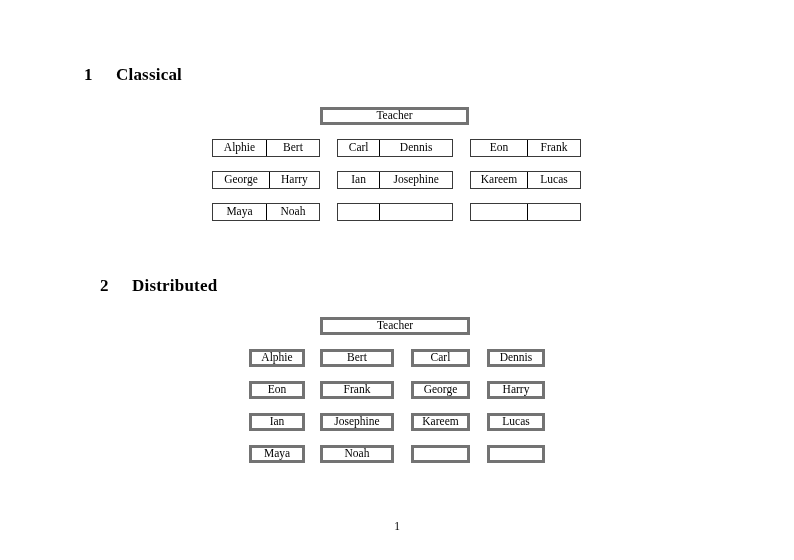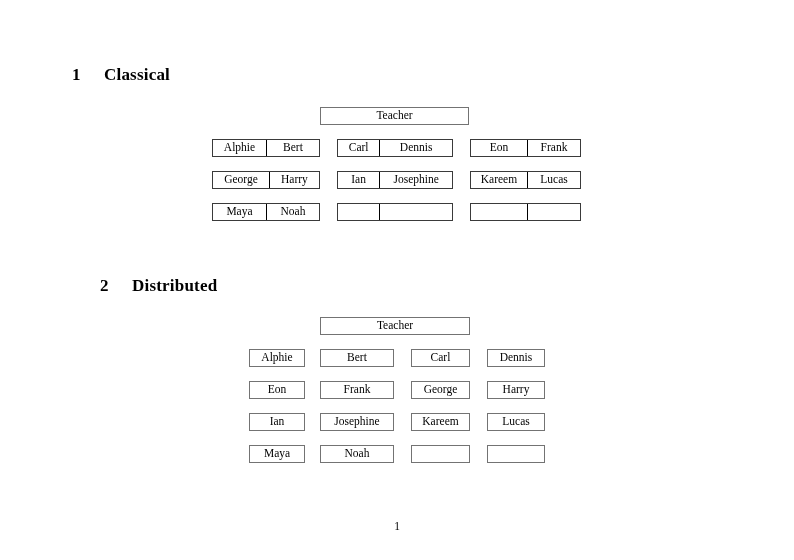--- a/index.html
+++ b/index.html
@@ -30,21 +30,21 @@
     width: 32px;
   }
   .section-heading .sec-title {
     display: inline-block;
   }
 
   
   .box {
     position: absolute;
     box-sizing: border-box;
-    border: 1px solid #737373;
+    border: 3px solid #737373;
     background: #ffffff;
     font-size: 11.5px;
     line-height: 1;
     display: flex;
     align-items: center;
     justify-content: center;
     white-space: nowrap;
   }
 
   
@@ -87,21 +87,21 @@
     right: 0;
     text-align: center;
     font-size: 11.5px;
   }
 </style>
 </head>
 <body>
 
 <div class="page">
 
-  <div class="section-heading" style="left:72px; top:65px;">
+  <div class="section-heading" style="left:84px; top:65px;">
     <span class="sec-num">1</span><span class="sec-title">Classical</span>
   </div>
 
   <div class="box teacher-box" style="left:320px; top:107px; width:149px;">Teacher</div>
 
   <div class="pair-table" style="left:212px; top:139px; width:108px;">
     <div class="cell" style="width:54px;">Alphie</div>
     <div class="cell" style="width:54px;">Bert</div>
   </div>
   <div class="pair-table" style="left:212px; top:171px; width:108px;">

